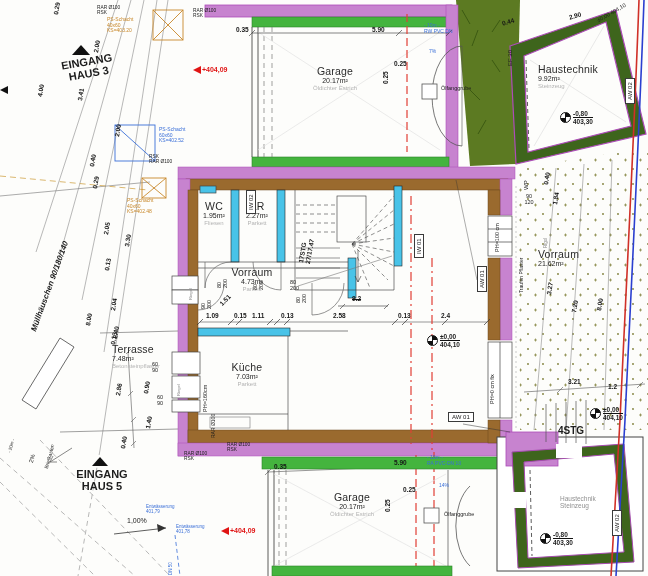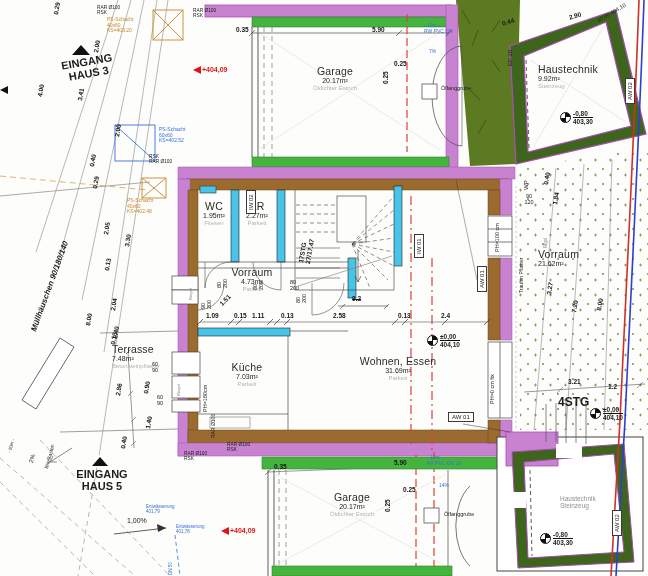--- a/index.html
+++ b/index.html
@@ -276,25 +276,20 @@
         <div class="mt">Parkett</div>
       </div>
       <div class="lbl room center" style="left: 252px; top: 267px;">
         <div class="nm">Vorraum</div>
         <div class="ar">4.73m²</div>
         <div class="mt">Parkett</div>
       </div>
       <div class="lbl room center" style="left: 247px; top: 362px;">
         <div class="nm">Küche</div>
         <div class="ar">7.03m²</div>
-        <div class="mt">Parkett</div>
-      </div>
-      <div class="lbl room center" style="left: 398px; top: 356px;">
-        <div class="nm">Wohnen, Essen</div>
-        <div class="ar">31.69m²</div>
         <div class="mt">Parkett</div>
       </div>
       <div class="lbl room left" style="left: 112px; top: 344px;">
         <div class="nm">Terrasse</div>
         <div class="ar">7.48m²</div>
         <div class="mt">Betonsteinpflaster</div>
       </div>
       <div class="lbl room left" style="left: 538px; top: 249px;">
         <div class="nm">Vorraum</div>
         <div class="ar">21.62m²</div>
@@ -496,21 +491,21 @@
         <div>Entwässerung</div>
         <div>401,78</div>
       </div>
       <div class="lbl ann" style="left: 427px; top: 455px; font-size: 5px; color: rgb(58, 111, 216);">
         <div>- 10m -</div>
         <div>RA PVC-DN 10</div>
       </div>
       <div class="lbl ann" style="left: 439px; top: 483px; font-size: 5px; color: rgb(58, 111, 216);">
         <div>14%</div>
       </div>
-      <div class="lbl ann" style="left: 558px; top: 396px; font-size: 12px; color: rgb(29, 29, 29); font-weight: 700;">
+      <div class="lbl ann" style="left: 558px; top: 425px; font-size: 10px; color: rgb(29, 29, 29); font-weight: 700;">
         <div>4STG</div>
       </div>
       <div class="lbl ann" style="left: 560px; top: 495px; font-size: 6.5px; color: rgb(144, 144, 144);">
         <div>Haustechnik</div>
         <div>Steinzeug</div>
       </div>
       <div class="lbl ann" style="left: 168px; top: 575px; font-size: 4.5px; color: rgb(58, 111, 216); transform: rotate(-90deg);">
         <div>DN 50</div>
       </div>
       <div class="lbl boxed" style="left: 246px; top: 214px; transform: rotate(-90deg);">IW 02</div>

